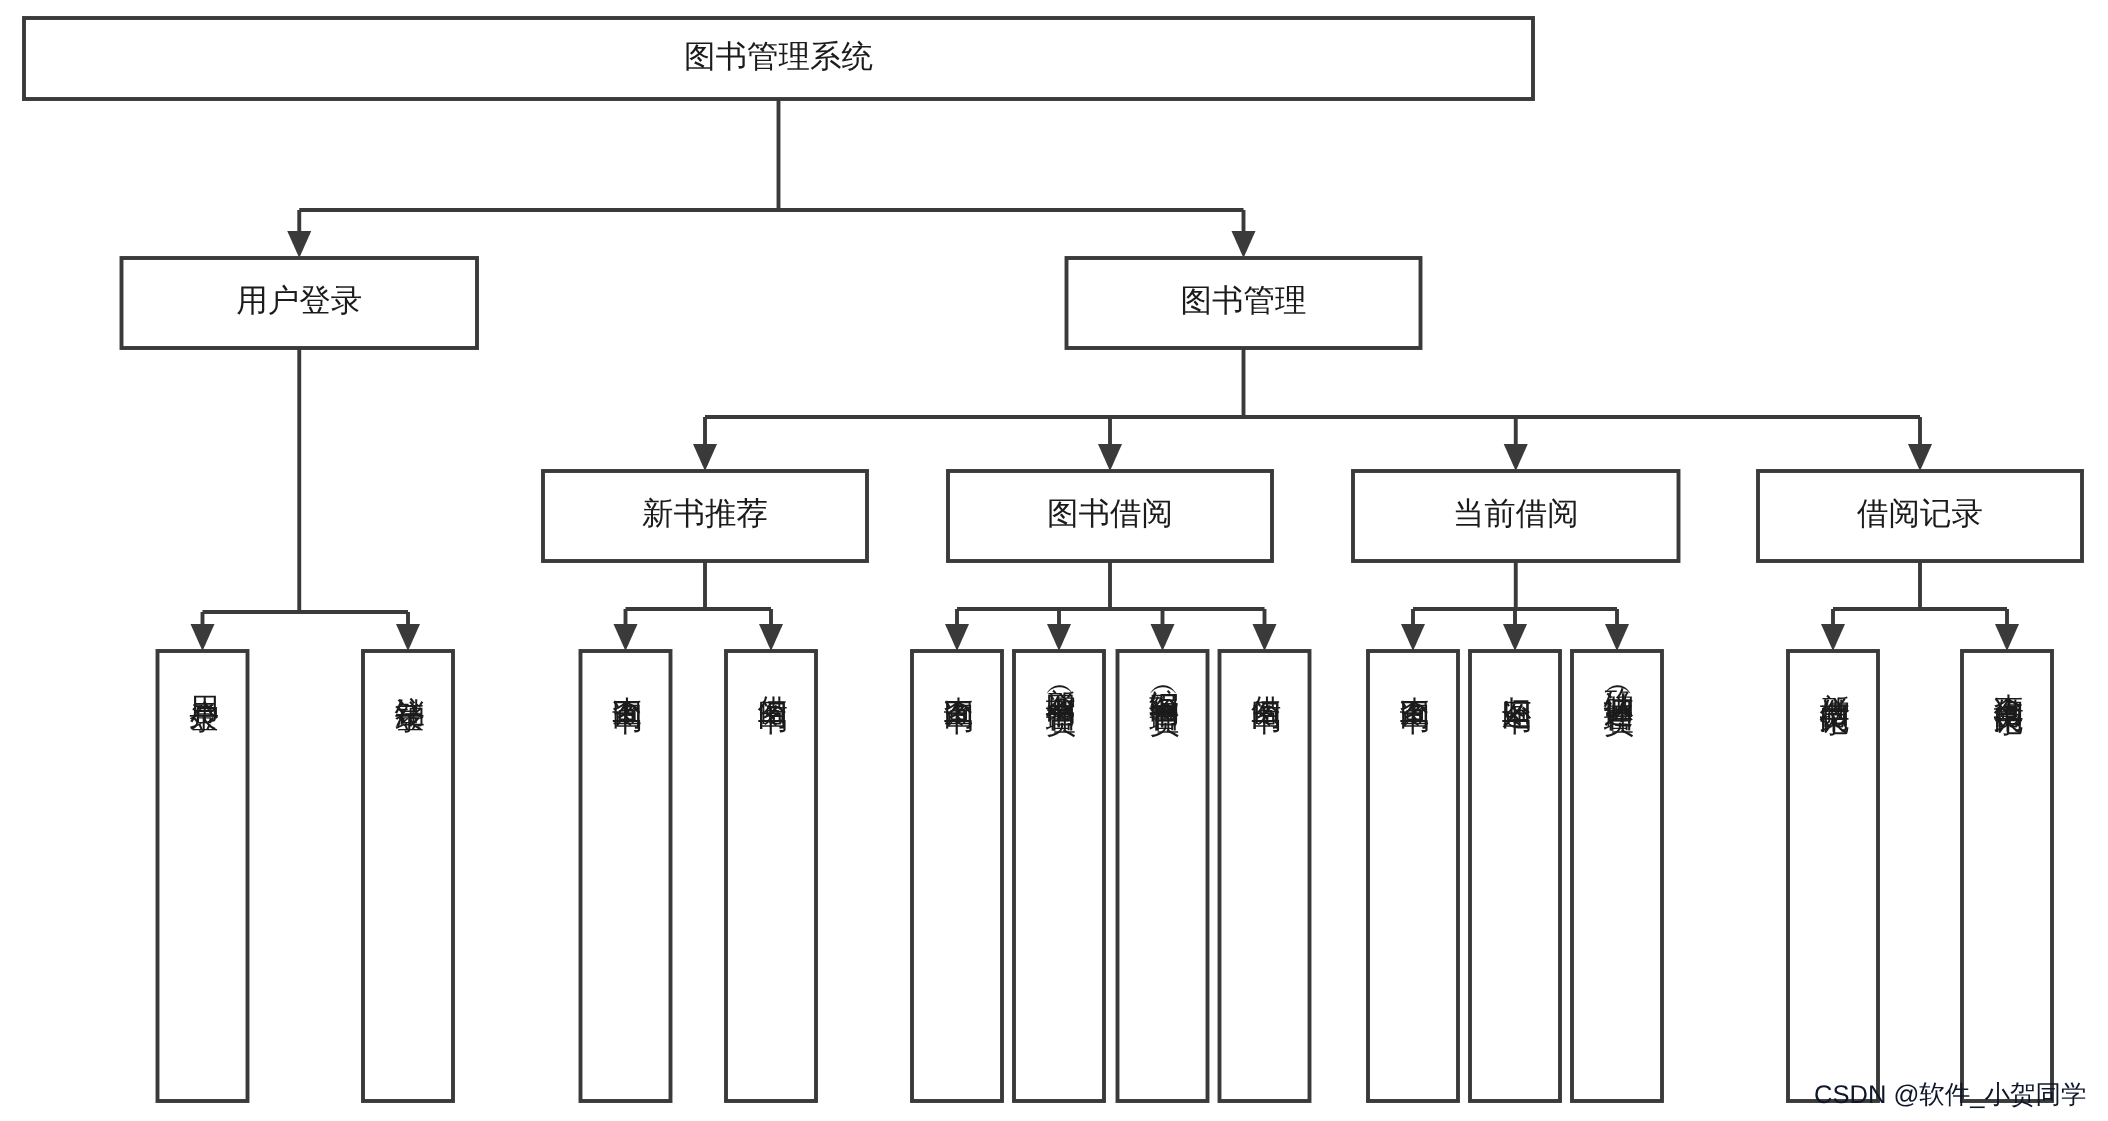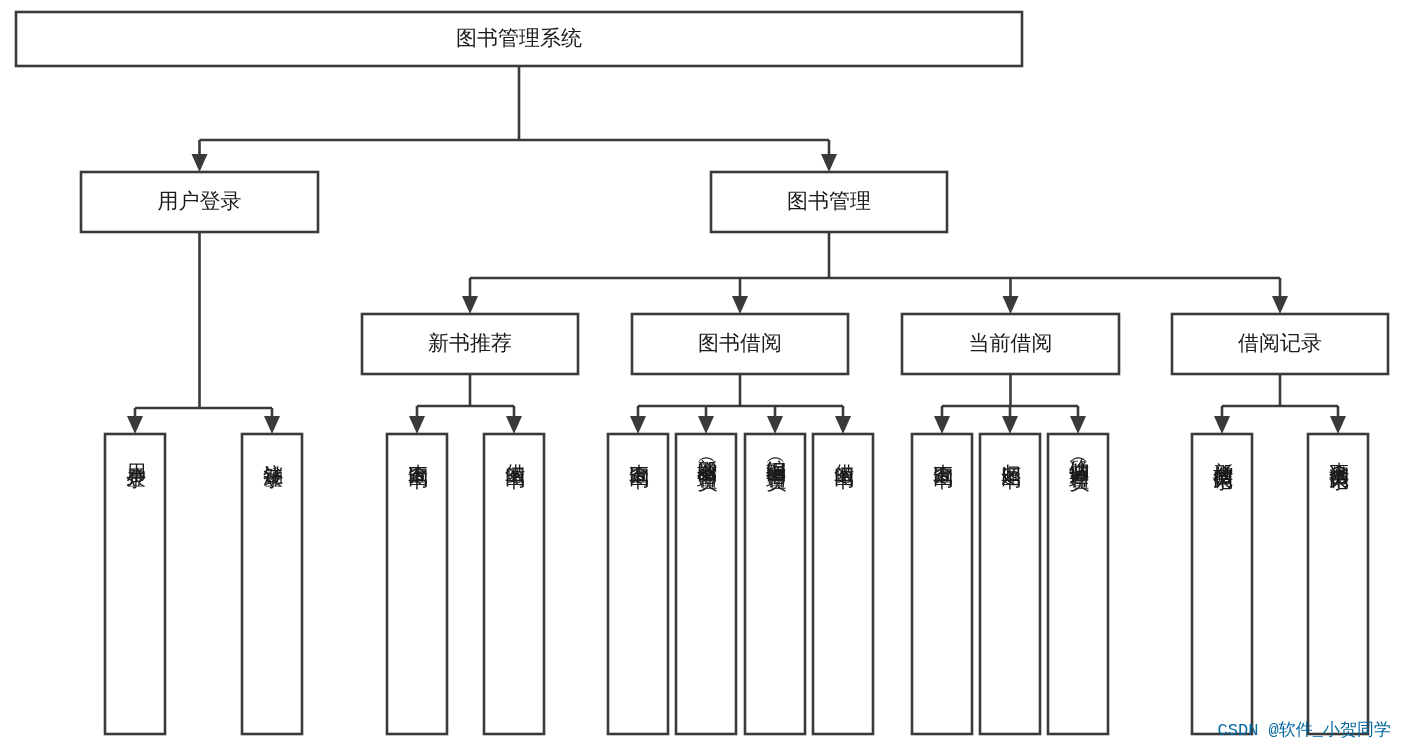--- a/index.html
+++ b/index.html
@@ -50,23 +50,23 @@
     font-size: 20px;
     writing-mode: vertical-rl;
     text-orientation: upright;
     letter-spacing: 2px;
     dominant-baseline: middle;
   }
   .watermark {
     position: absolute;
     right: 14px;
     bottom: 6px;
-    font-family: Liberation Mono, monospace;
+    font-family: Liberation Sans, sans-serif;
     font-size: 17px;
-    color: #0369a1;
+    color: #0f172a;
     white-space: nowrap;
     pointer-events: none;
   }
 </style>
 </head>
 <body>
 
 <div id="diagram-root">
   <svg class="flow" viewBox="0 0 1405 747">
     <g id="connector-layer">

